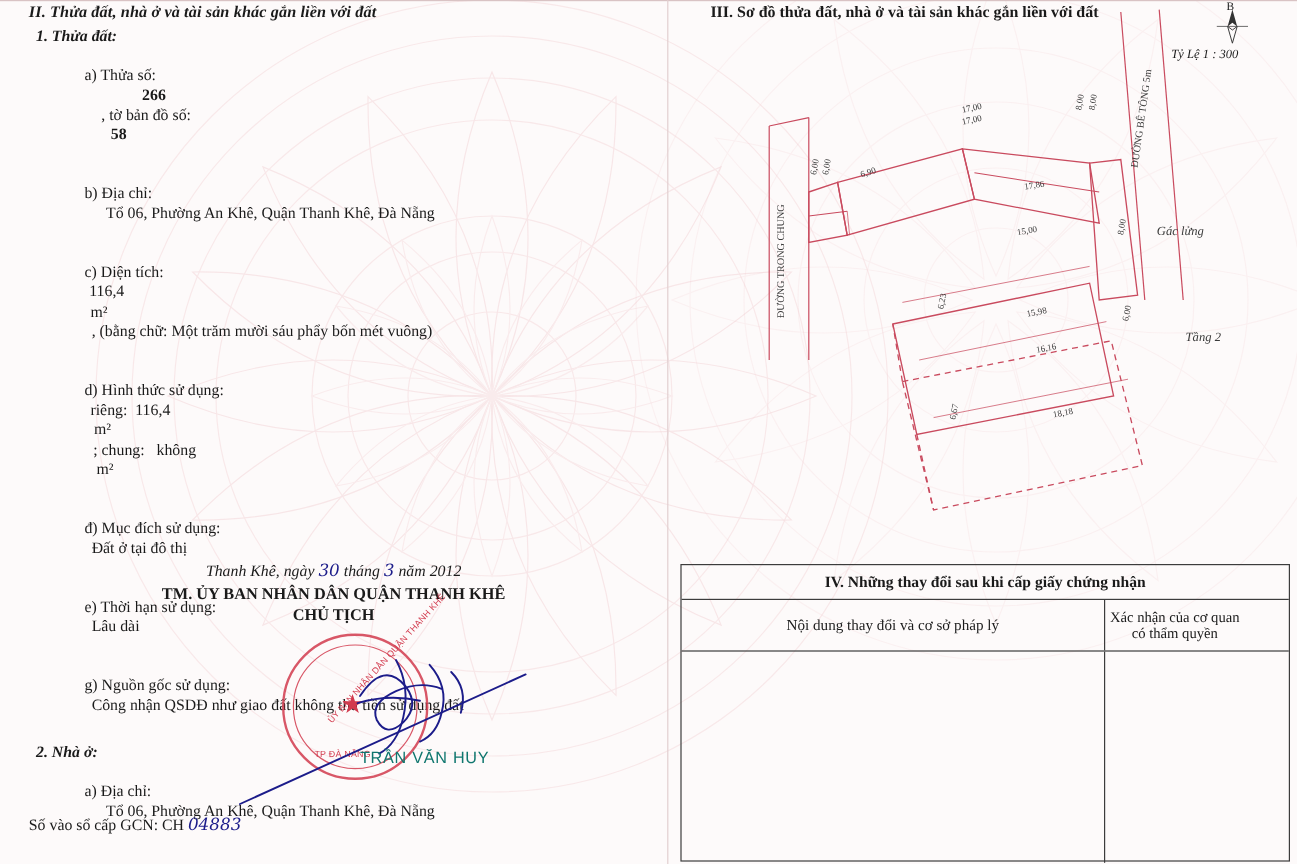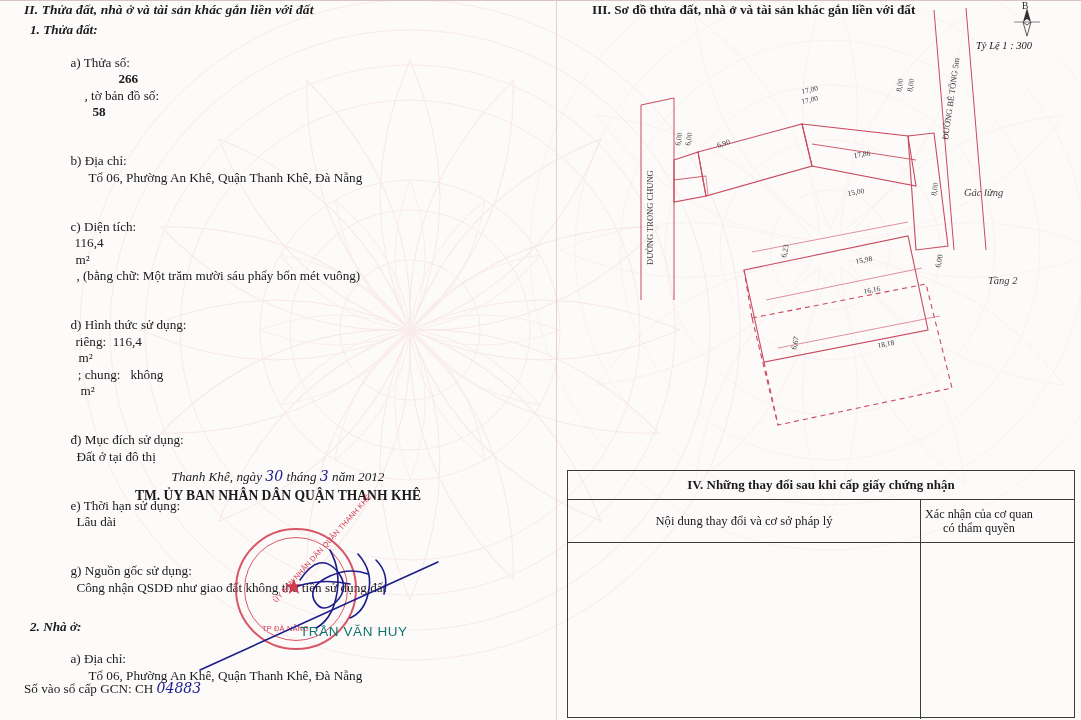--- a/index.html
+++ b/index.html
@@ -419,20 +419,21 @@
     <div class="sign">
       <div class="l1">
         <span>Thanh Khê, ngày</span>
         <span class="date-hand">30</span>
         <span>tháng</span>
         <span class="date-hand">3</span>
         <span>năm</span>
         <span>2012</span>
       </div>
       <div class="l2">TM. ỦY BAN NHÂN DÂN QUẬN THANH KHÊ</div>
+      <div class="l3">CHỦ TỊCH</div>
     </div>
 
     <div class="stamp"></div>
     <div class="stamp-text">
       <span style="left:16px; top:16px; transform:rotate(-48deg);">ỦY BAN NHÂN DÂN QUẬN THANH KHÊ</span>
       <span style="left:27px; top:96px;">TP ĐÀ NẴNG</span>
       <span class="star">★</span>
     </div>
 
     <svg class="sig-scribble" viewBox="0 0 300 160">

